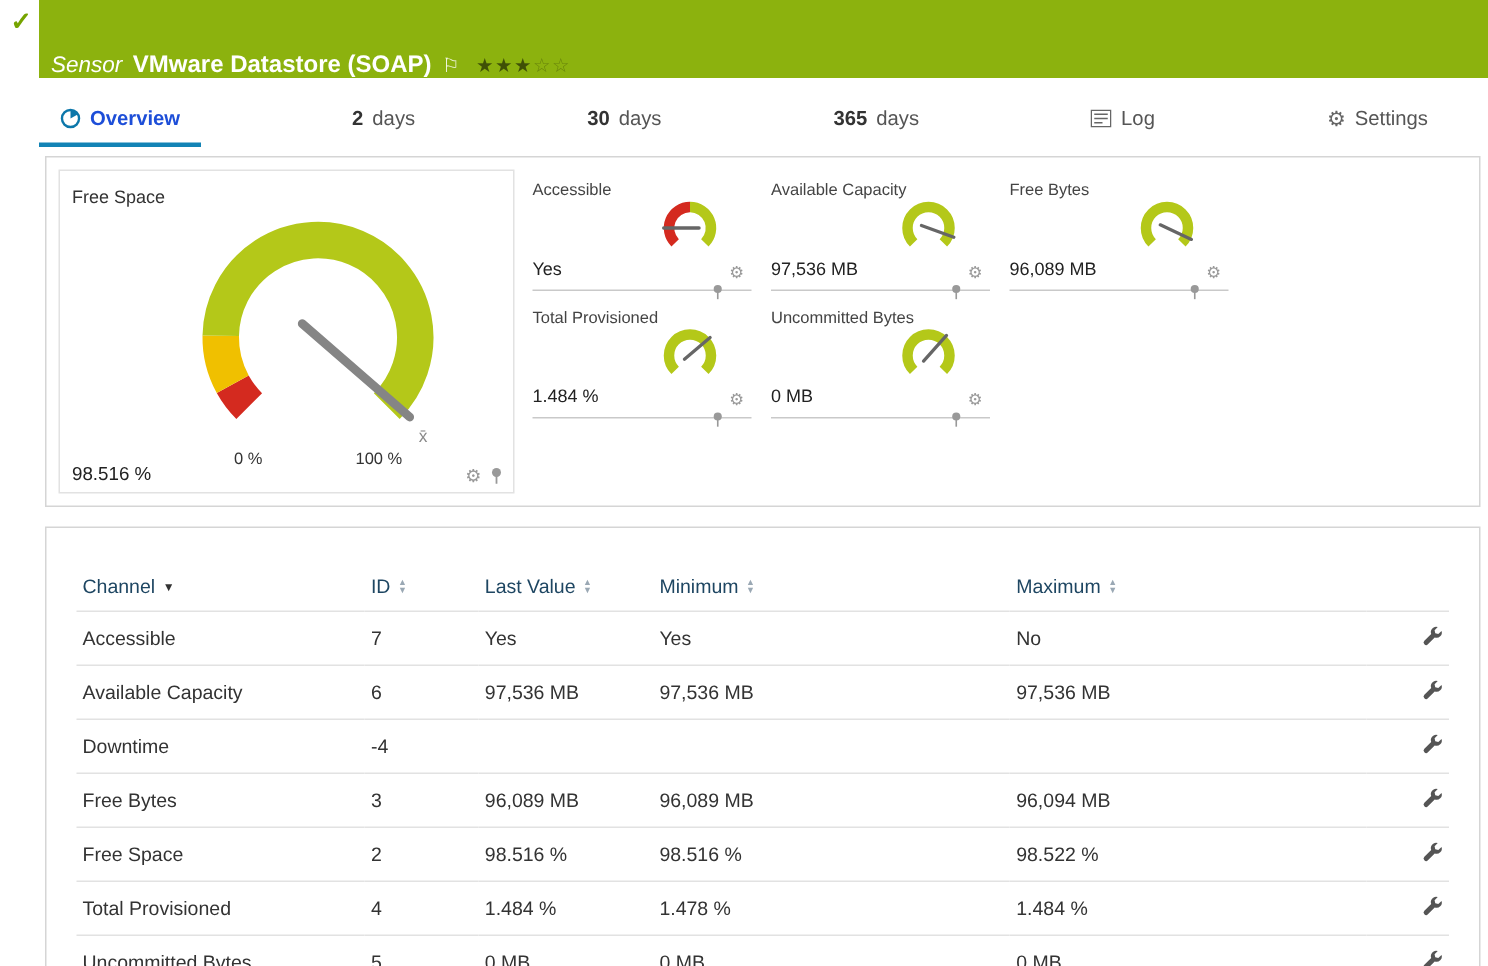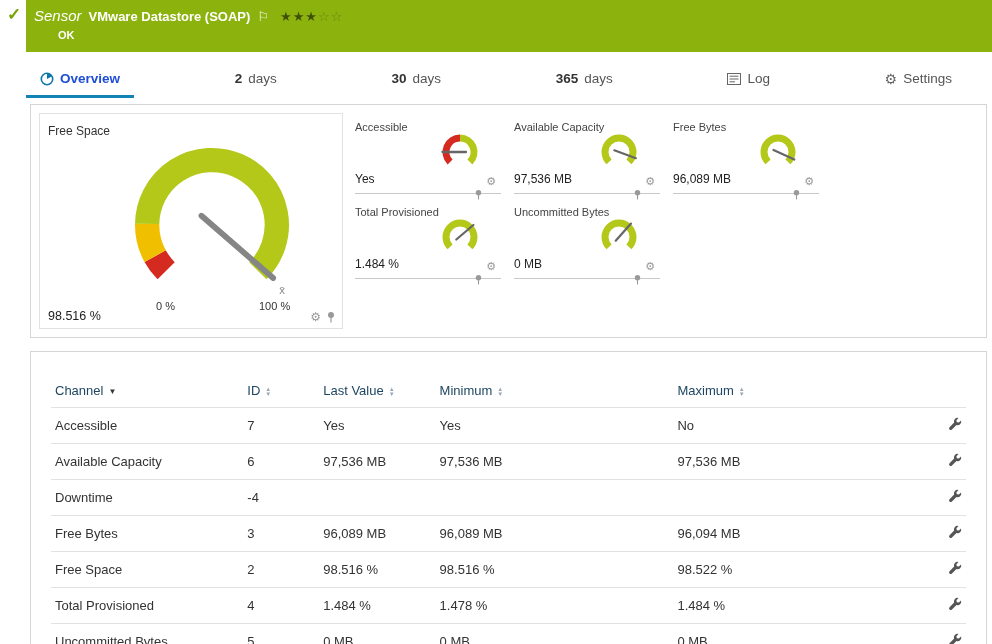--- a/index.html
+++ b/index.html
@@ -3,22 +3,22 @@
 <meta charset="utf-8">
 <style>
   html,body{margin:0;padding:0;background:#fff;}
   body{width:992px;height:644px;overflow:hidden;font-family:"Liberation Sans",sans-serif;color:#333;position:relative;}
 
   
   .topbar{height:52px;display:flex;}
   .topbar .check{width:26px;color:#76a400;font-size:17px;font-weight:bold;padding:4px 0 0 7px;box-sizing:border-box;}
   .topbar .bar{flex:1;background:#8cb20e;color:#fff;padding:7px 0 0 8px;box-sizing:border-box;}
   .bar-line1{display:flex;align-items:baseline;gap:7px;}
-  .kind{font-style:italic;font-size:15px;}
-  .page-title{font-weight:bold;font-size:13px;}
+  .kind{font-style:italic;font-size:15px;margin-top:28px;}
+  .page-title{font-weight:bold;font-size:16px;}
   .flag{font-size:13px;opacity:.9;}
   .stars{font-size:13px;letter-spacing:1px;margin-left:4px;}
   .stars b{font-weight:normal;color:rgba(0,0,0,.55);}
   .stars i{font-style:normal;color:rgba(0,0,0,.28);}
   .status-ok{font-size:11px;font-weight:bold;margin:5px 0 0 24px;}
 
   
   .tabs{display:flex;justify-content:space-between;align-items:stretch;margin:10px 26px 6px 26px;height:36px;}
   .tab{display:flex;align-items:center;gap:6px;font-size:13.5px;color:#555;padding:0 14px;cursor:pointer;white-space:nowrap;border-bottom:3px solid transparent;}
   .tab b{color:#333;}
@@ -28,21 +28,21 @@
 
   
   .panel{margin:0 5px 0 30px;border:1px solid #d5d5d5;background:#fff;box-sizing:border-box;}
   .panel.overview{padding:8px;display:flex;gap:10px;}
 
   
   .main-gauge{width:302px;height:214px;border:1px solid #e2e2e2;position:relative;flex:none;}
   .mg-title{position:absolute;left:8px;top:10px;font-size:12px;color:#333;}
   .mg-svg{position:absolute;left:62px;top:18px;}
   .mg-minlab{position:absolute;left:116px;top:186px;font-size:11px;color:#333;}
-  .mg-maxlab{position:absolute;left:219px;top:186px;font-size:11px;color:#333;}
+  .mg-maxlab{position:absolute;left:197px;top:186px;font-size:11px;color:#333;}
   .mg-val{position:absolute;left:8px;bottom:5px;font-size:12.5px;color:#222;}
   .mg-icons{position:absolute;right:6px;bottom:4px;}
   .iconrow{display:inline-flex;align-items:center;gap:5px;color:#999;}
 
   
   .small-gauges{flex:1;display:flex;flex-wrap:wrap;gap:8px 13px;padding:4px 2px;align-content:flex-start;}
   .sg{position:relative;width:146px;height:76px;border-bottom:1px solid #c9c9c9;flex:none;}
   .sg-title{position:absolute;left:0;top:4px;font-size:11px;color:#444;}
   .sg svg{position:absolute;right:18px;top:14px;}
   .sg-val{position:absolute;left:0;bottom:7px;font-size:12px;color:#222;}

